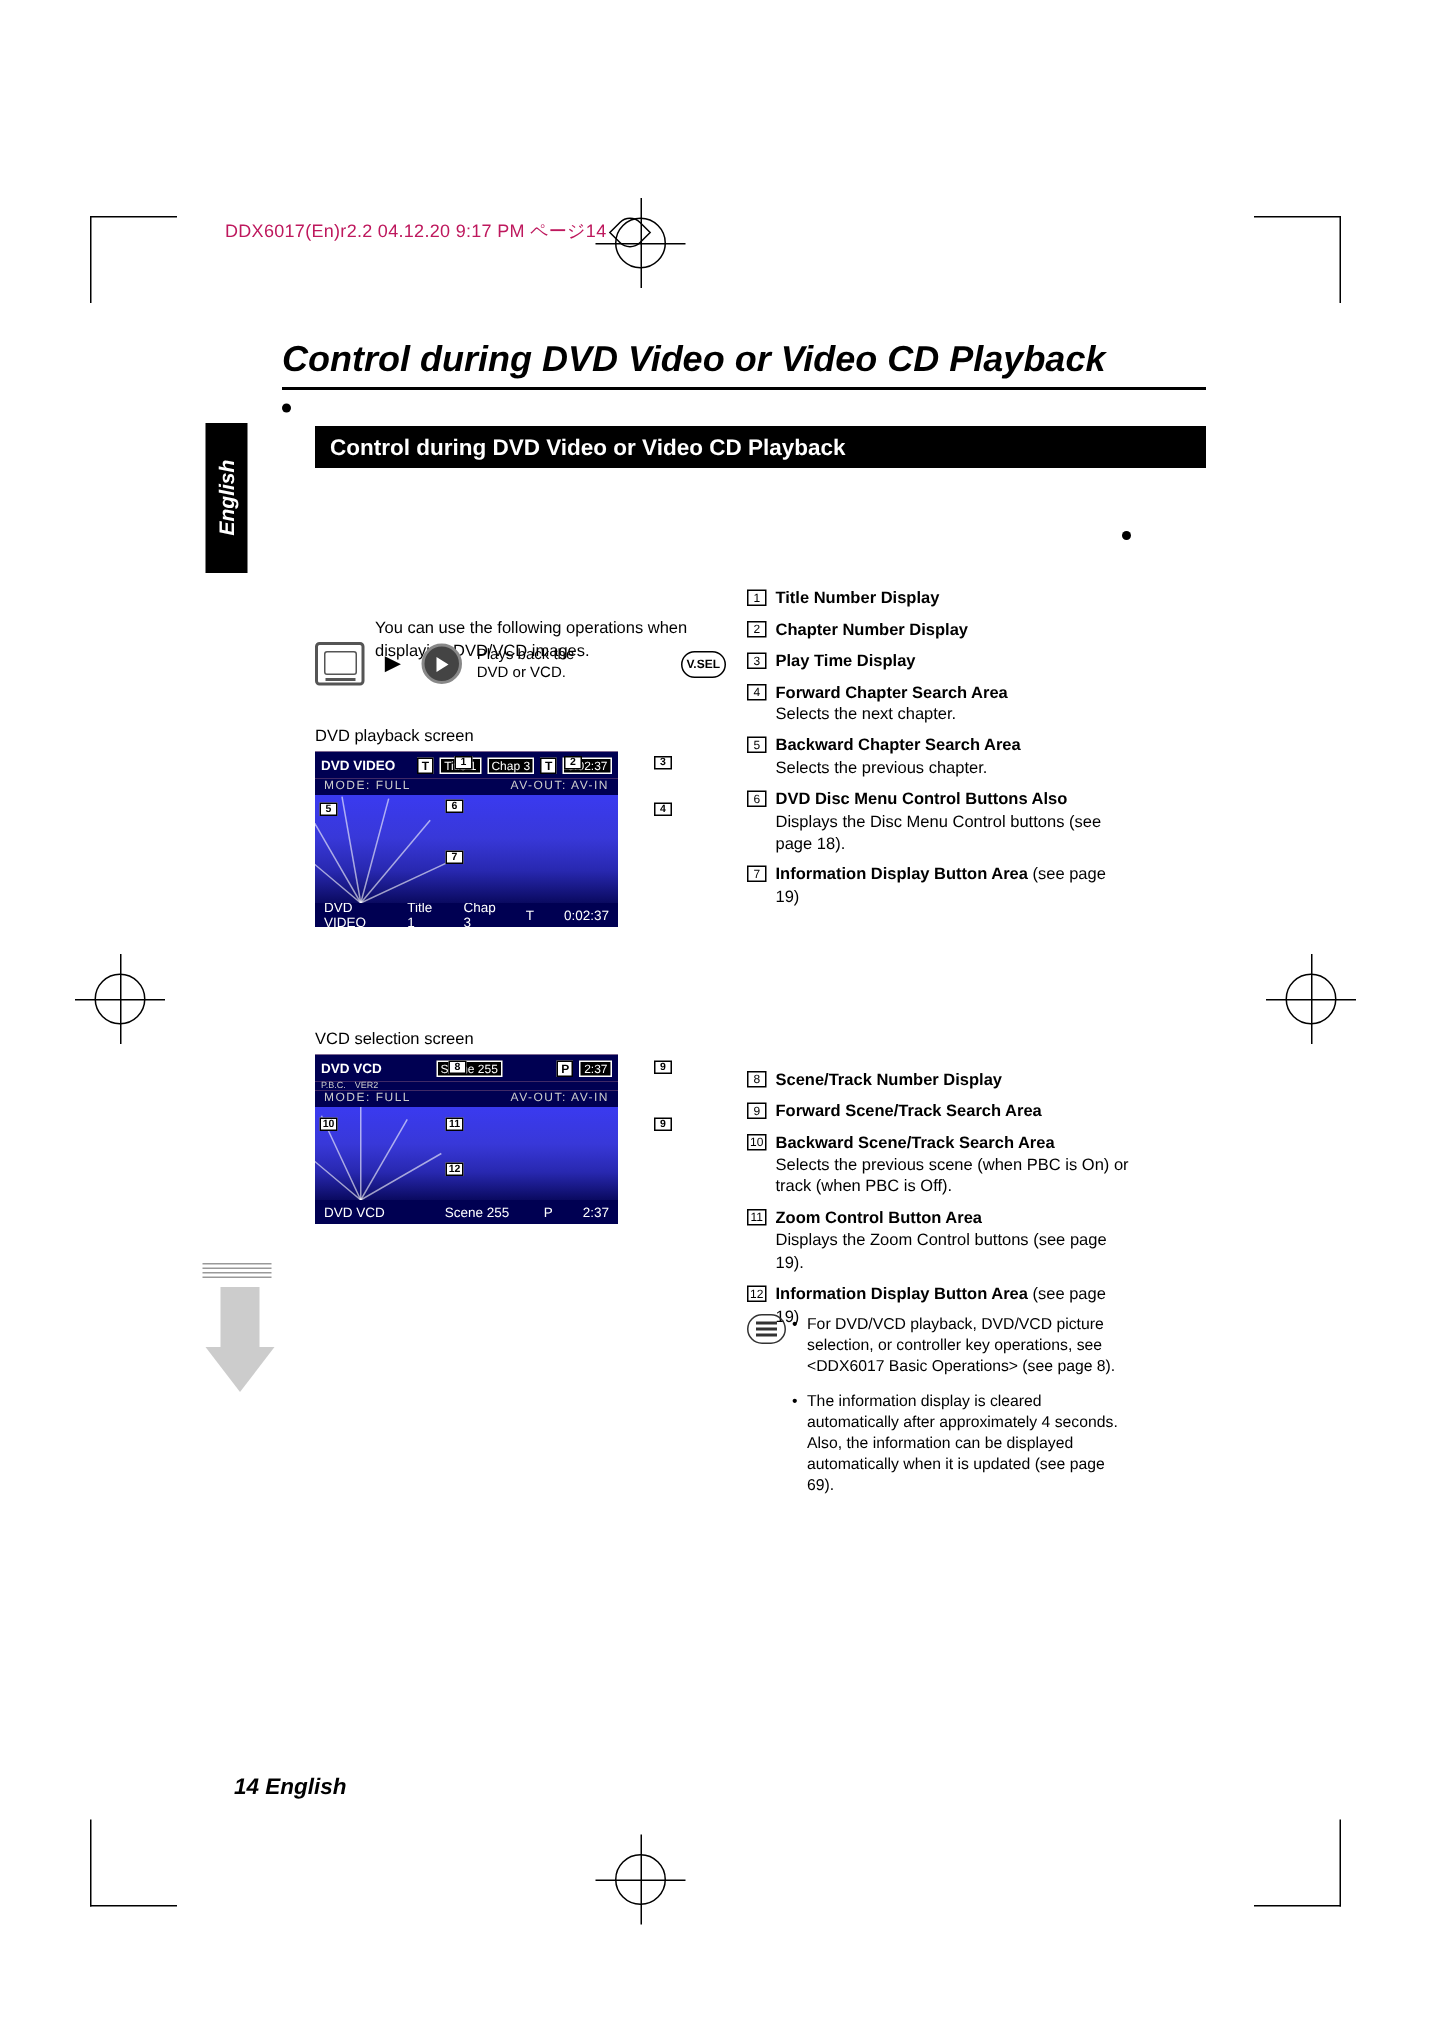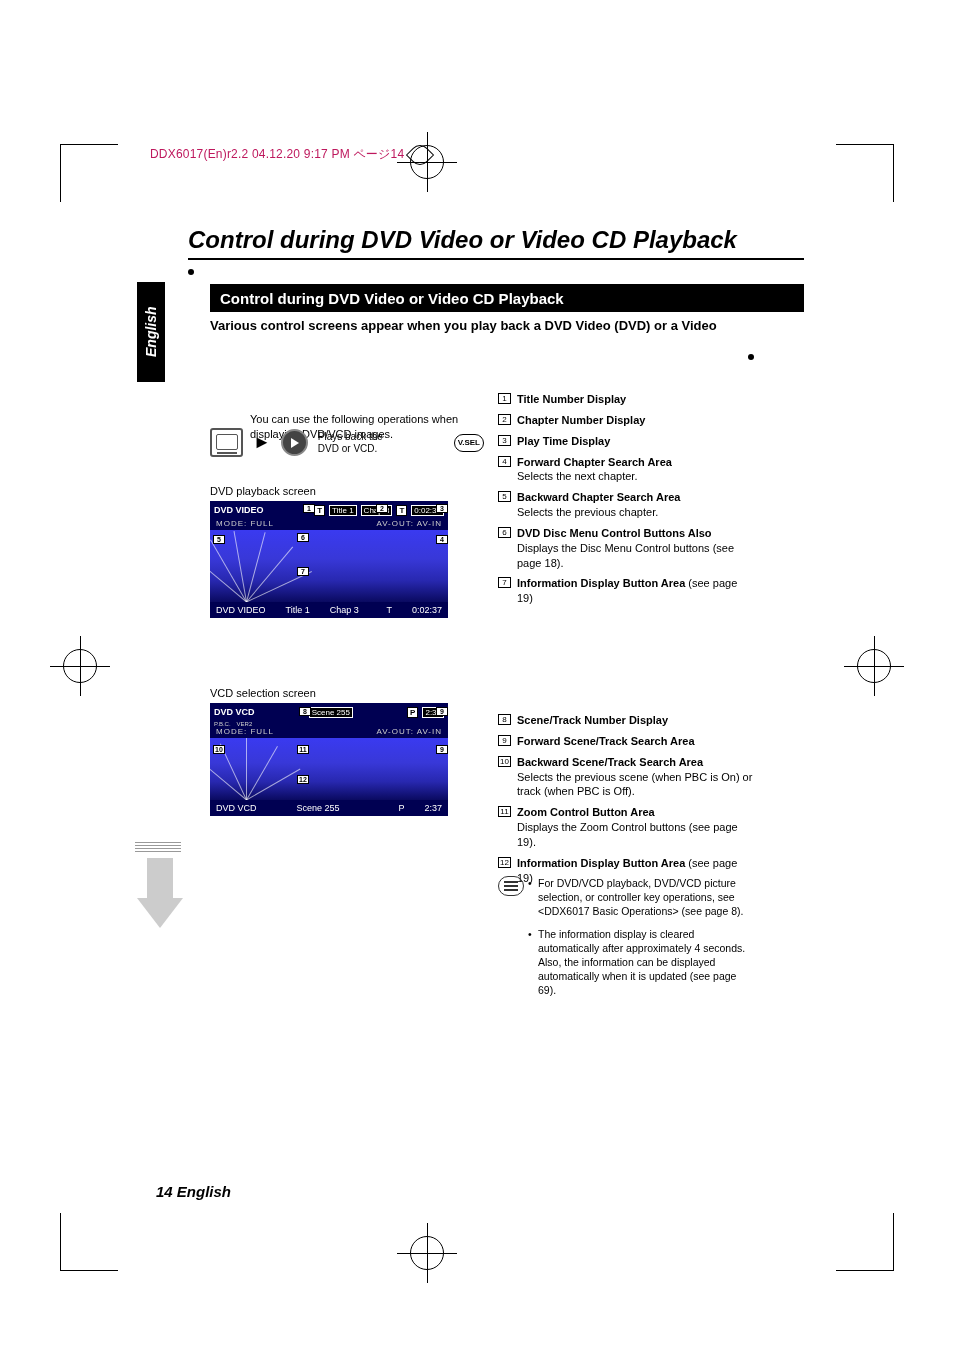--- a/index.html
+++ b/index.html
@@ -33,21 +33,21 @@
   .intro-text { position:absolute; left:210px; top:412px; width:260px; font-size:11px; line-height:1.35;margin-left:40px; }
   .play-row { position:absolute; left:210px; top:428px; display:flex; align-items:center; gap:10px; }
   .dvd-box { width:33px; height:29px; border:2px solid #555; border-radius:3px; }
   .dvd-box .screen{ width:22px; height:16px; margin:4px auto 0; border:1px solid #555; border-radius:2px; }
   .dvd-box .slot{ width:20px; height:2px; margin:2px auto 0; background:#555; }
   .play-disc { width:27px; height:27px; background:#444; border-radius:50%; border:2px solid #888; display:flex; align-items:center; justify-content:center; }
   .play-disc::before{ content:''; width:0; height:0; border-top:5px solid transparent; border-bottom:5px solid transparent; border-left:8px solid #fff; margin-left:2px; }
   .play-text { font-size:10px; width:70px; line-height:1.2; }
   .vsel { width:30px; height:18px; border:1.5px solid #000; border-radius:10px; font-size:8px; text-align:center; line-height:16px; font-weight:bold; }
   .cap { position:absolute; font-size:11px; }
-  .playbox { position:absolute; width:238px; background:#fca5a5; color:#fff; font-size:9px; font-family: Arial, sans-serif; }
+  .playbox { position:absolute; width:202px; background:#fca5a5; color:#fff; font-size:9px; font-family: Arial, sans-serif; }
   .pb-top { background:#000052; height:18px; display:flex; align-items:center; padding:0 4px; gap:4px; }
   .pb-top .src{ font-weight:bold; font-size:9px; }
   .tag { background:#000; color:#fff; font-size:8px; padding:0 2px; border:1px solid #fff; }
   .tag.inv{ background:#fff; color:#000; border:1px solid #000; font-weight:bold; }
   .pb-mode { background:#000052; height:11px; display:flex; justify-content:space-between; padding:0 6px; font-size:8px; color:#ccc; letter-spacing:1px; }
   .pb-video { width:100%; height:72px; background: linear-gradient(180deg,#3a3af0 0%,#3838d8 40%,#2828b0 70%,#0a0a60 100%); position:relative; overflow:hidden; }
   .pb-video .ray{ position:absolute; left:15%; bottom:0; width:1px; height:100%; background:rgba(255,255,255,.6); transform-origin:bottom; }
   .pb-bot { background:#000052; height:16px; display:flex; align-items:center; padding:0 6px; font-size:9px; gap:20px; }
   .callout-num { position:absolute; width:12px; height:9px; border:1px solid #000; background:#fff; color:#000; font-size:7px; line-height:8px; text-align:center; font-weight:bold; }
   .right-col { position:absolute; left:498px; top:392px; width:256px; font-size:11px; line-height:1.35; }
@@ -103,21 +103,20 @@
     <span class="leaf-icon"></span>
   </div>
 
   <div class="main-title">Control during DVD Video or Video CD Playback</div>
   <div class="rule"></div>
   <div class="dot top-dot"></div>
 
   <div class="lang-tab">English</div>
 
   <div class="section-bar">Control during DVD Video or Video CD Playback</div>
-  <div class="sub-bold">Various control screens appear when you play back a DVD Video (DVD) or a Video</div>
 
   <div class="dot mid-dot"></div>
 
   <div class="intro-text">You can use the following operations when displaying DVD/VCD images.</div>
 
   <div class="play-row">
     <div class="dvd-box">
         <div class="screen"></div>
         <div class="slot"></div>
       </div>

